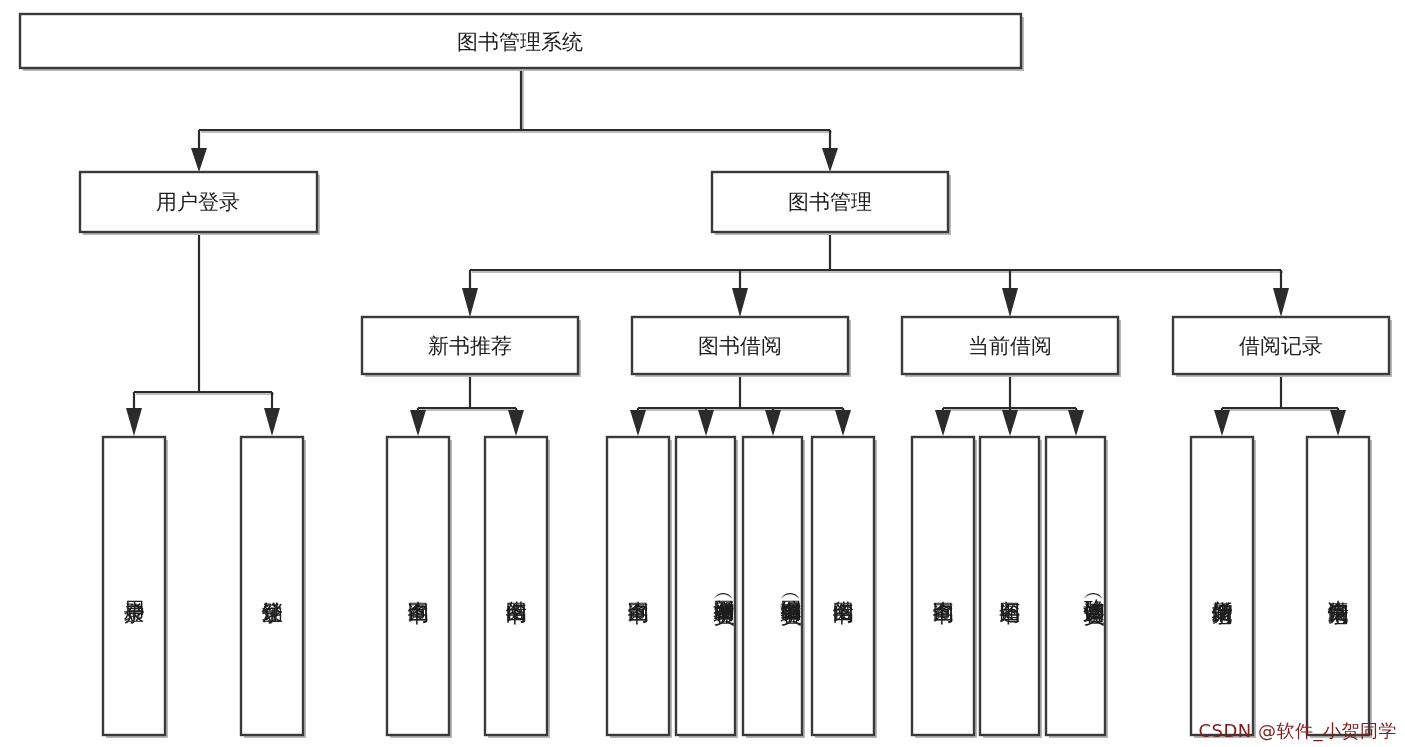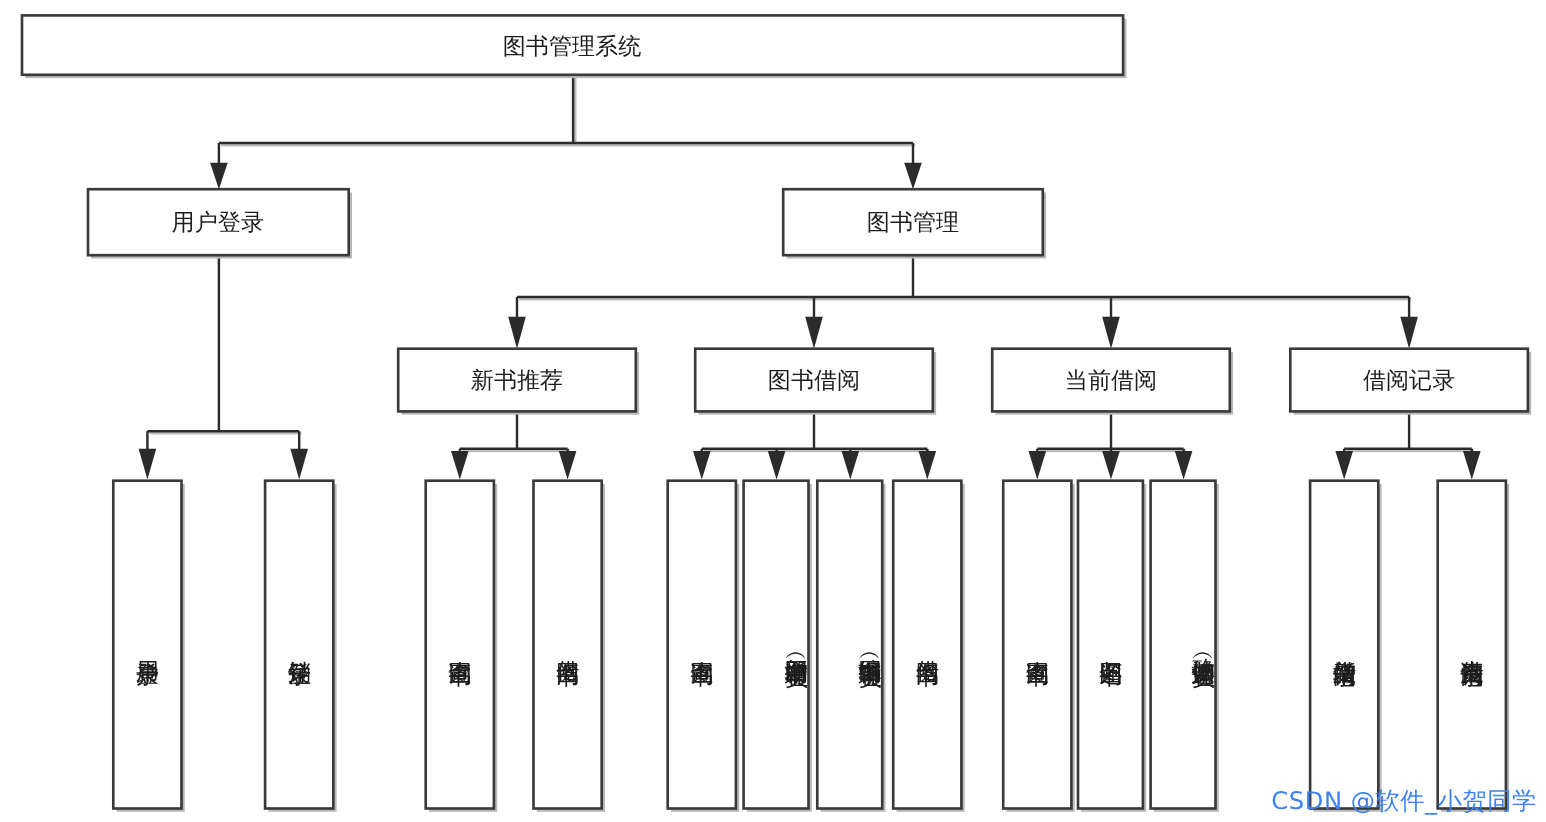--- a/index.html
+++ b/index.html
@@ -72,22 +72,22 @@
     justify-content: center;
     text-align: center;
     pointer-events: none;
     user-select: none;
   }
   .watermark {
     position: absolute;
     right: 8px;
     bottom: 4px;
     font-family: "DejaVu Sans", "Liberation Sans", sans-serif;
-    font-size: 22px;
-    color: #3b82f6;
+    font-size: 18px;
+    color: #7f1d1d;
     letter-spacing: 0.5px;
     white-space: nowrap;
   }
 </style>
 </head>
 <body>
 
 <div id="diagram-root">
 
   <svg id="tree-svg" viewBox="0 0 1405 747">

